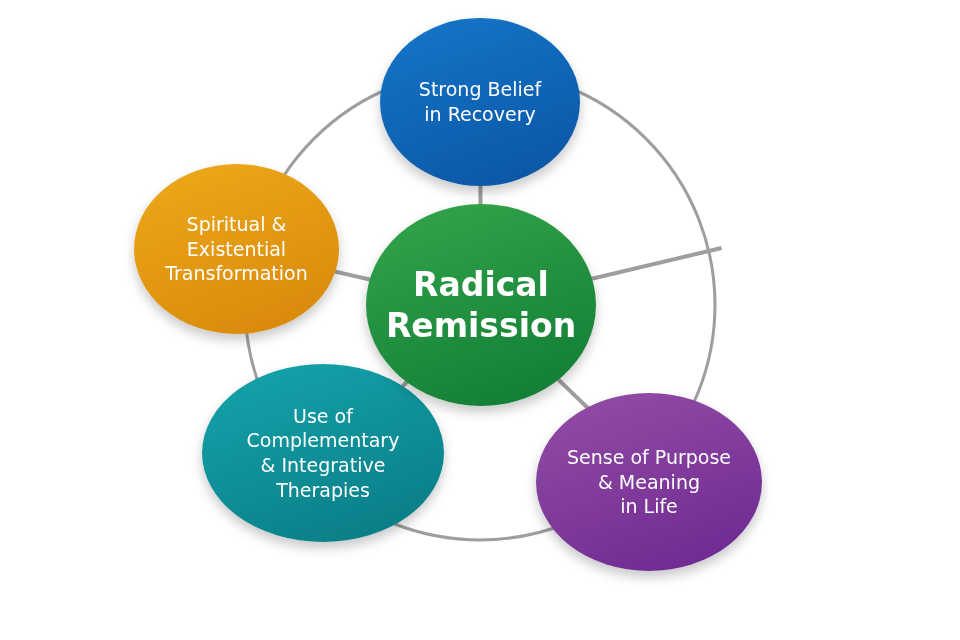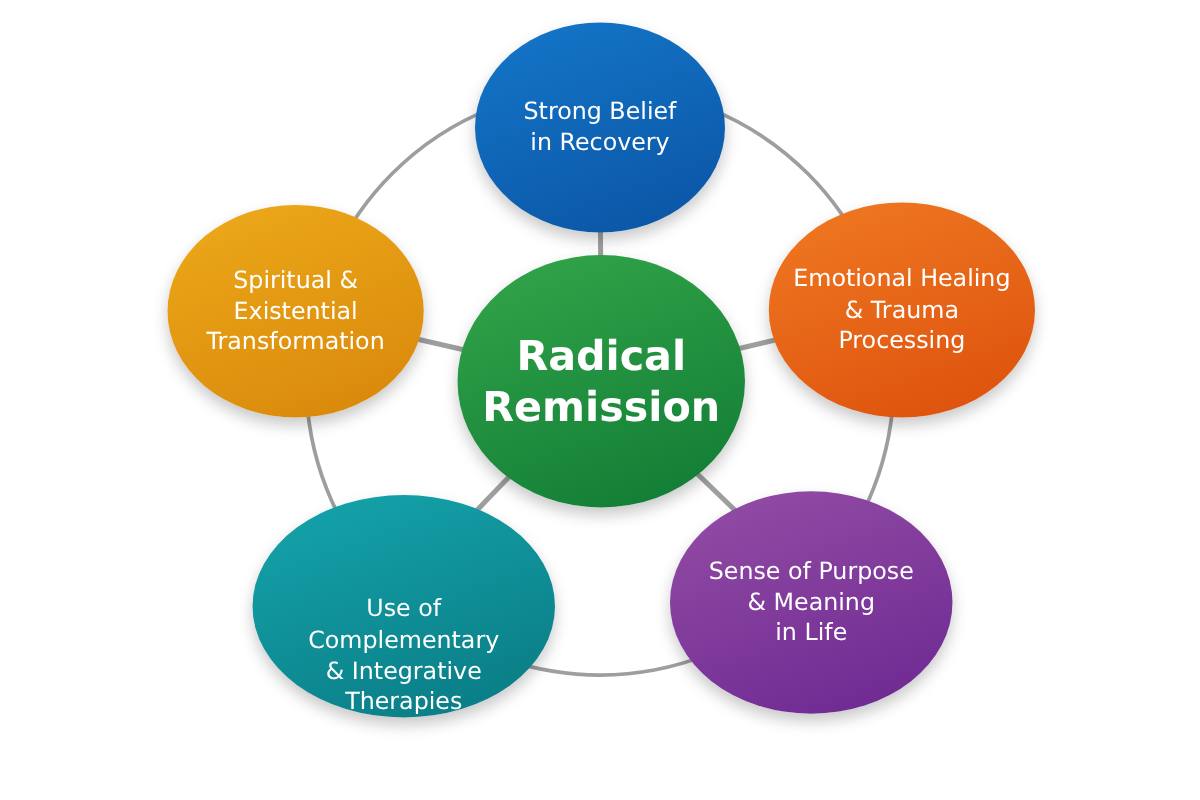--- a/index.html
+++ b/index.html
@@ -22,31 +22,26 @@
     <line id="spoke-1" stroke-width="4" x1="481" y1="305" x2="721.5" y2="248" stroke="#9e9e9e"></line>
     <line id="spoke-2" stroke-width="4" x1="481" y1="305" x2="649" y2="467" stroke="#9e9e9e"></line>
     <line id="spoke-3" stroke-width="4" x1="481" y1="305" x2="323" y2="469" stroke="#9e9e9e"></line>
     <line id="spoke-4" stroke-width="4" x1="481" y1="305" x2="236.5" y2="249" stroke="#9e9e9e"></line>
   </svg>
 
   <div class="node outer" id="node-0" style="left: 380px; top: 18px; width: 200px; height: 168px; background: linear-gradient(160deg, rgb(20, 119, 201) 0%, rgb(11, 83, 163) 100%);">
     <span class="node-label">Strong Belief
 in Recovery</span>
   </div>
-  <div class="node outer" id="node-1" style="left: 615px; top: 162px; width: 213px; height: 172px; background: linear-gradient(160deg, rgb(240, 122, 34) 0%, rgb(220, 79, 12) 100%);">
-    <span class="node-label">Emotional Healing
-&amp; Trauma
-Processing</span>
-  </div>
   <div class="node outer" id="node-2" style="left: 536px; top: 393px; width: 226px; height: 178px; background: linear-gradient(160deg, rgb(149, 78, 166) 0%, rgb(106, 39, 144) 100%);">
     <span class="node-label">Sense of Purpose
 &amp; Meaning
 in Life</span>
   </div>
-  <div class="node outer" id="node-3" style="left: 202px; top: 396px; width: 242px; height: 178px; background: linear-gradient(160deg, rgb(21, 165, 173) 0%, rgb(9, 121, 130) 100%); align-items: flex-end;">
+  <div class="node outer" id="node-3" style="left: 202px; top: 364px; width: 242px; height: 178px; background: linear-gradient(160deg, rgb(21, 165, 173) 0%, rgb(9, 121, 130) 100%);">
     <span class="node-label">Use of
 Complementary
 &amp; Integrative
 Therapies</span>
   </div>
   <div class="node outer" id="node-4" style="left: 134px; top: 164px; width: 205px; height: 170px; background: linear-gradient(160deg, rgb(237, 170, 26) 0%, rgb(216, 134, 10) 100%);">
     <span class="node-label">Spiritual &amp;
 Existential
 Transformation</span>
   </div>

